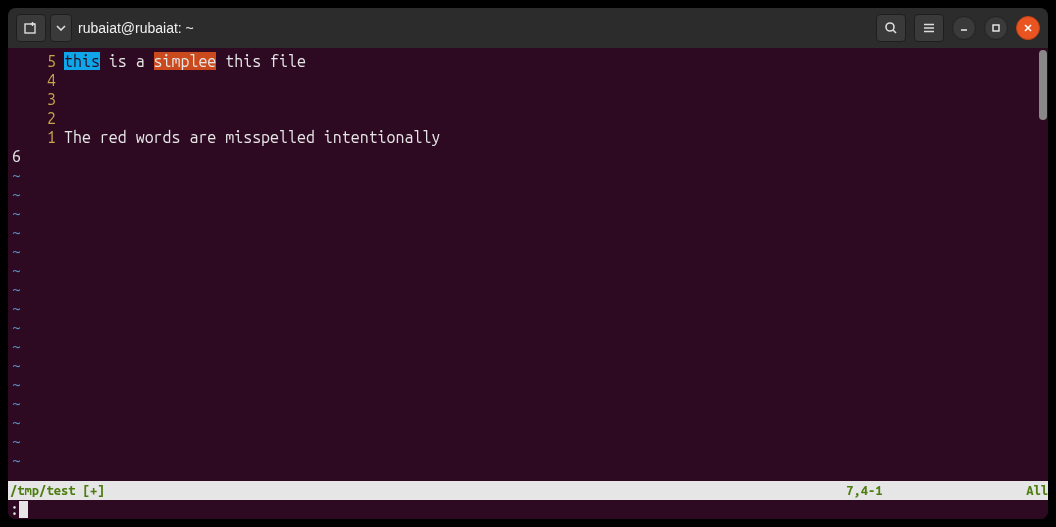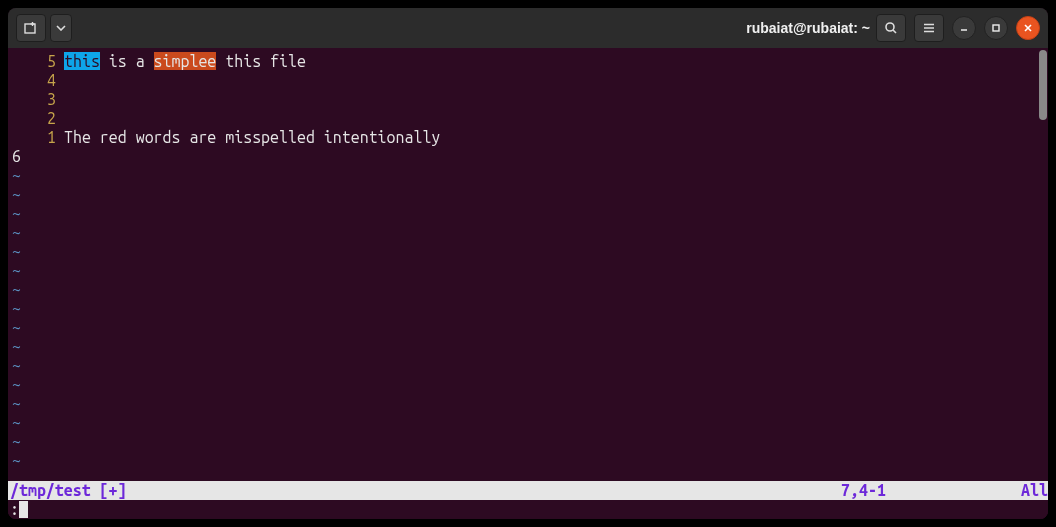--- a/index.html
+++ b/index.html
@@ -41,22 +41,22 @@
       min-width: 30px;
       display: flex;
       align-items: center;
       justify-content: center;
       color: #ddd;
     }
     .tb-btn.narrow { min-width: 22px; }
     .tb-btn svg { display: block; }
     .tb-title {
       flex: 1;
-      text-align: right;
-      font-weight: bold;
+      text-align: left;
+      font-weight: normal;
       color: #f0f0f0;
       font-size: 14px;
     }
     .tb-right { display: flex; gap: 8px; align-items: center; }
     .win-btn {
       width: 24px;
       height: 24px;
       border-radius: 50%;
       background: #3a3a3a;
       display: flex;
@@ -102,23 +102,23 @@
       padding-right: 8px;
       flex-shrink: 0;
     }
     .lineno.current { }
     .txt { }
     .hl-grey { background: #0ea5e9; color: #2d0a22; }
     .hl-orange { background: #ca4a1d; color: #e5e5e5; }
     .tilde { color: #5a8fbf; padding-left: 4px; }
     .statusbar {
       background: #e6e6e6;
-      color: #6d28d9;
+      color: #4d7c0f;
       font-family: "Ubuntu Mono", "DejaVu Sans Mono", monospace;
-      font-size: 16px;
+      font-size: 13px;
       height: 19px;
       display: flex;
       white-space: pre;
       font-weight: bold;
     }
     .status-file { flex: 0 0 auto; padding-left: 2px; }
     .status-mid { flex: 1; }
     .status-pos { width: 180px; }
     .status-pct { padding-right: 0; }
     .cmdline {

